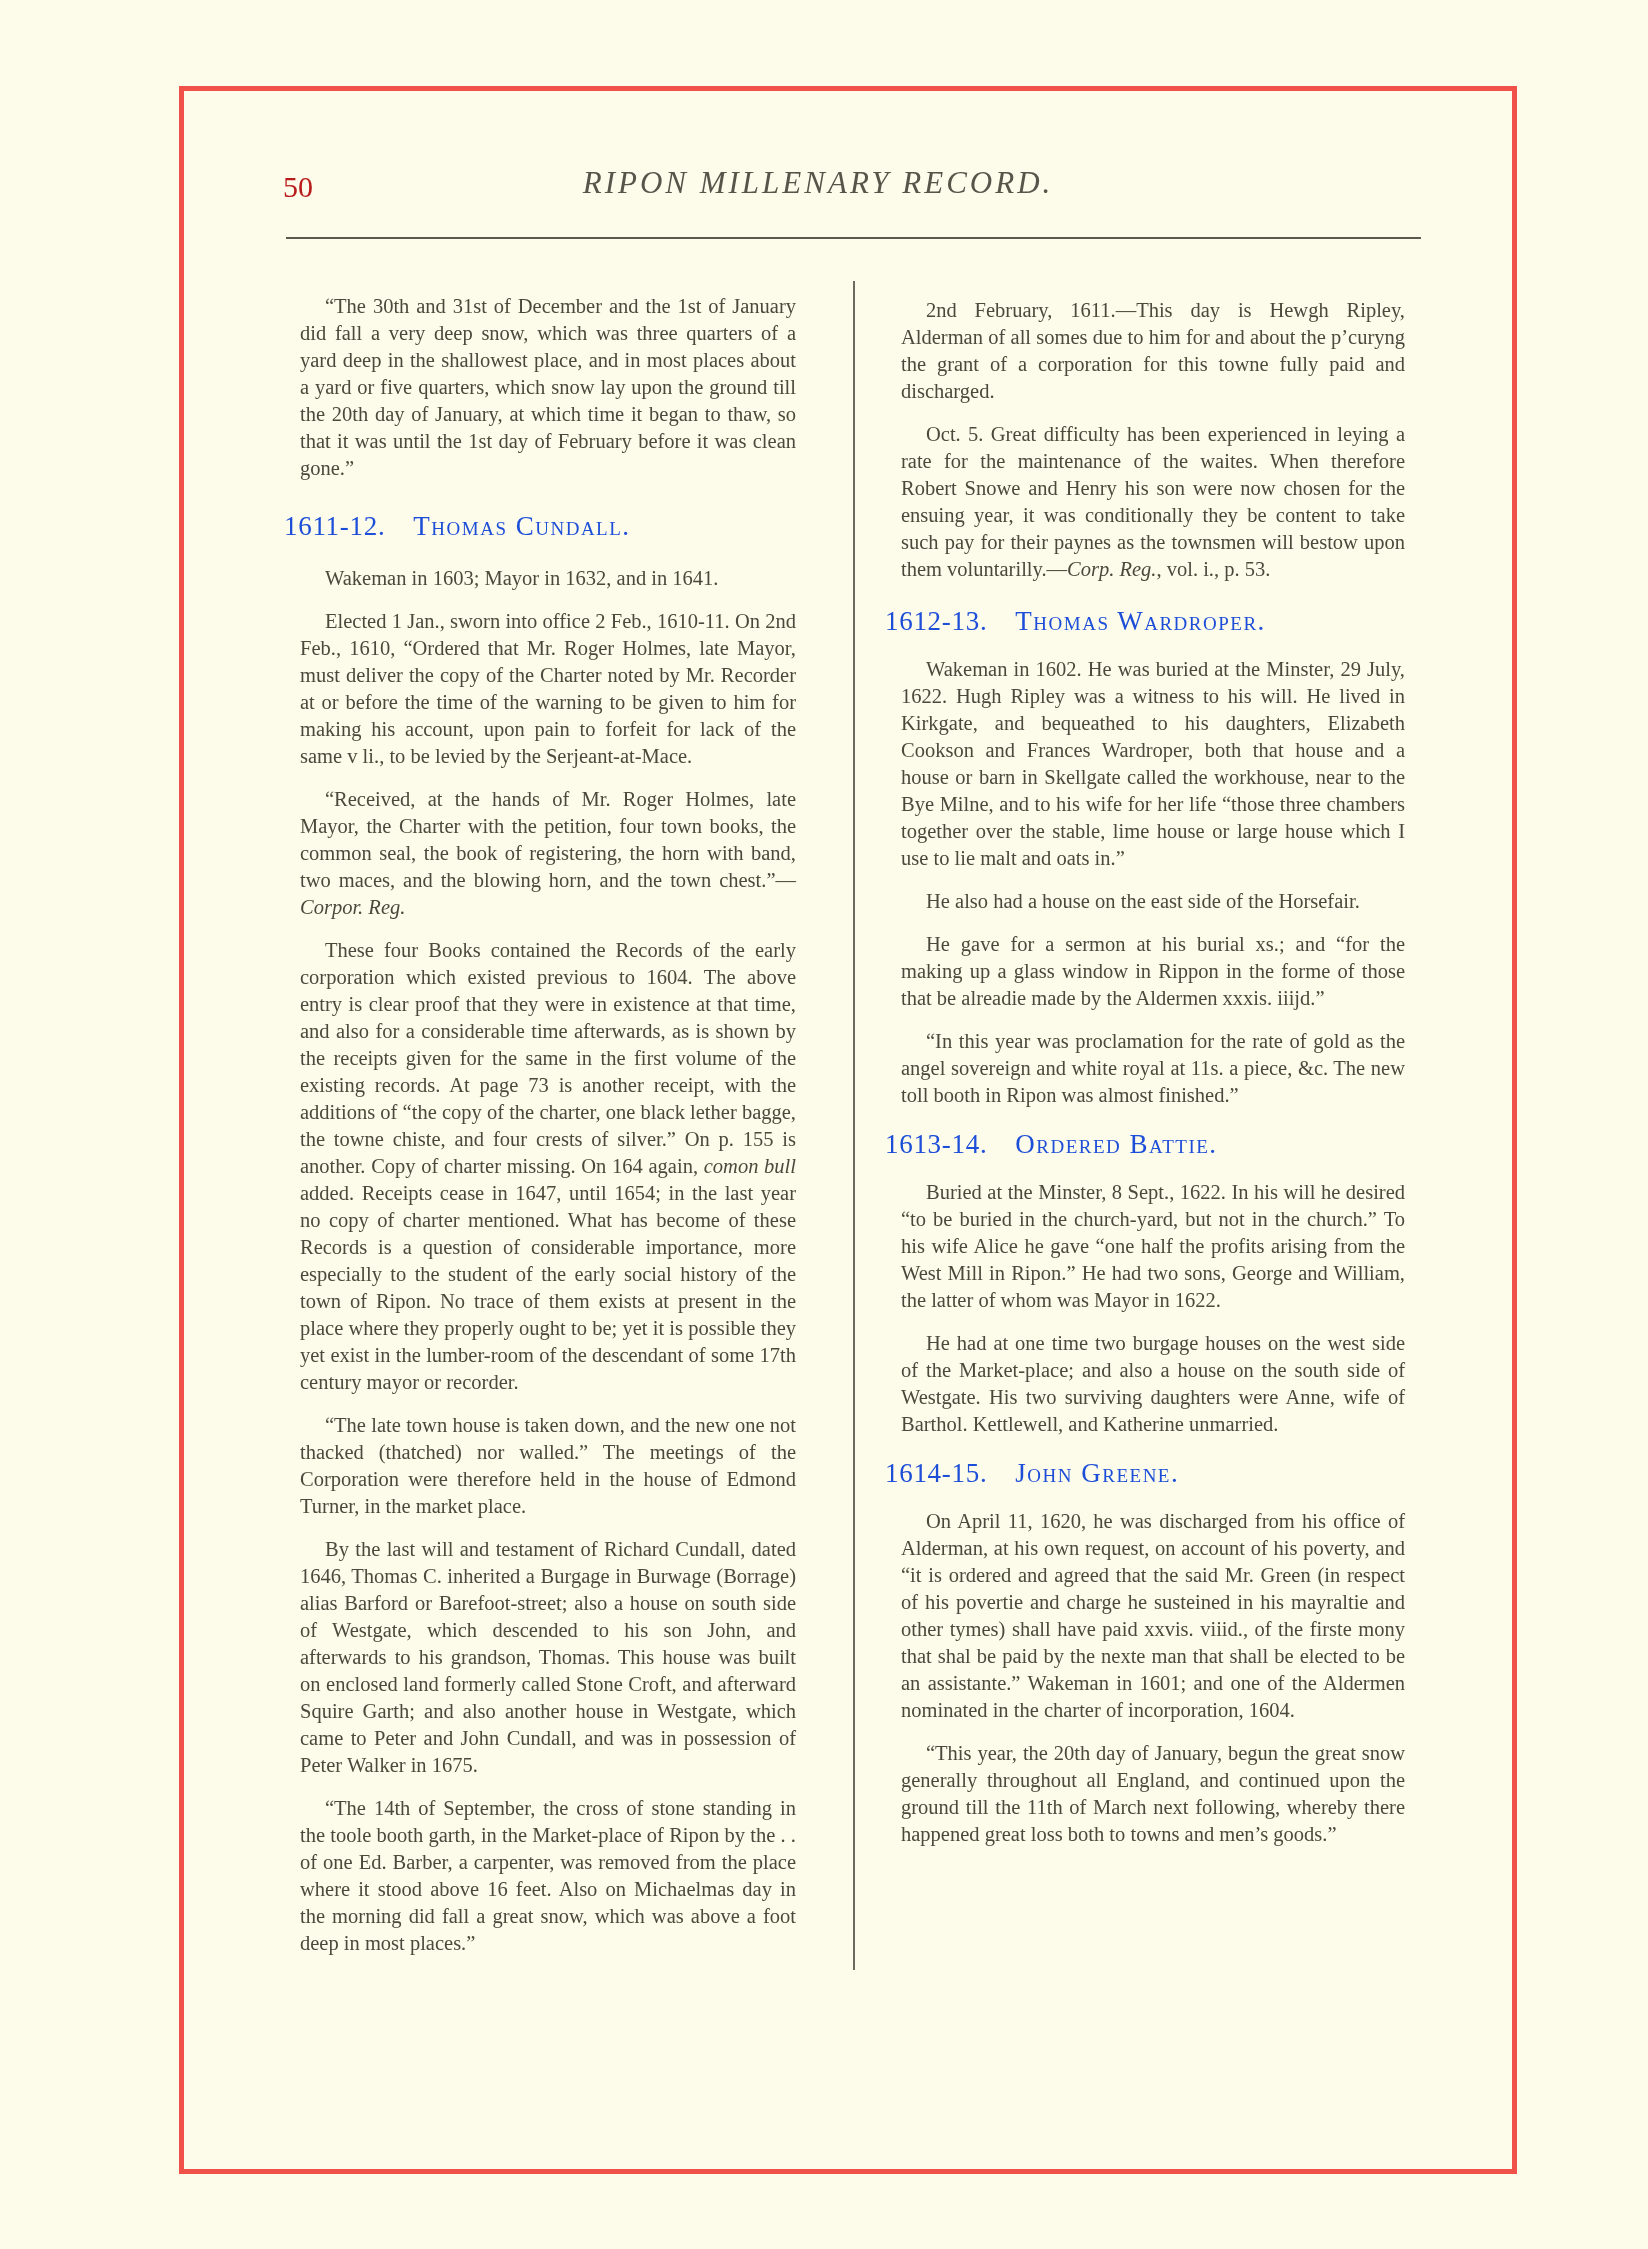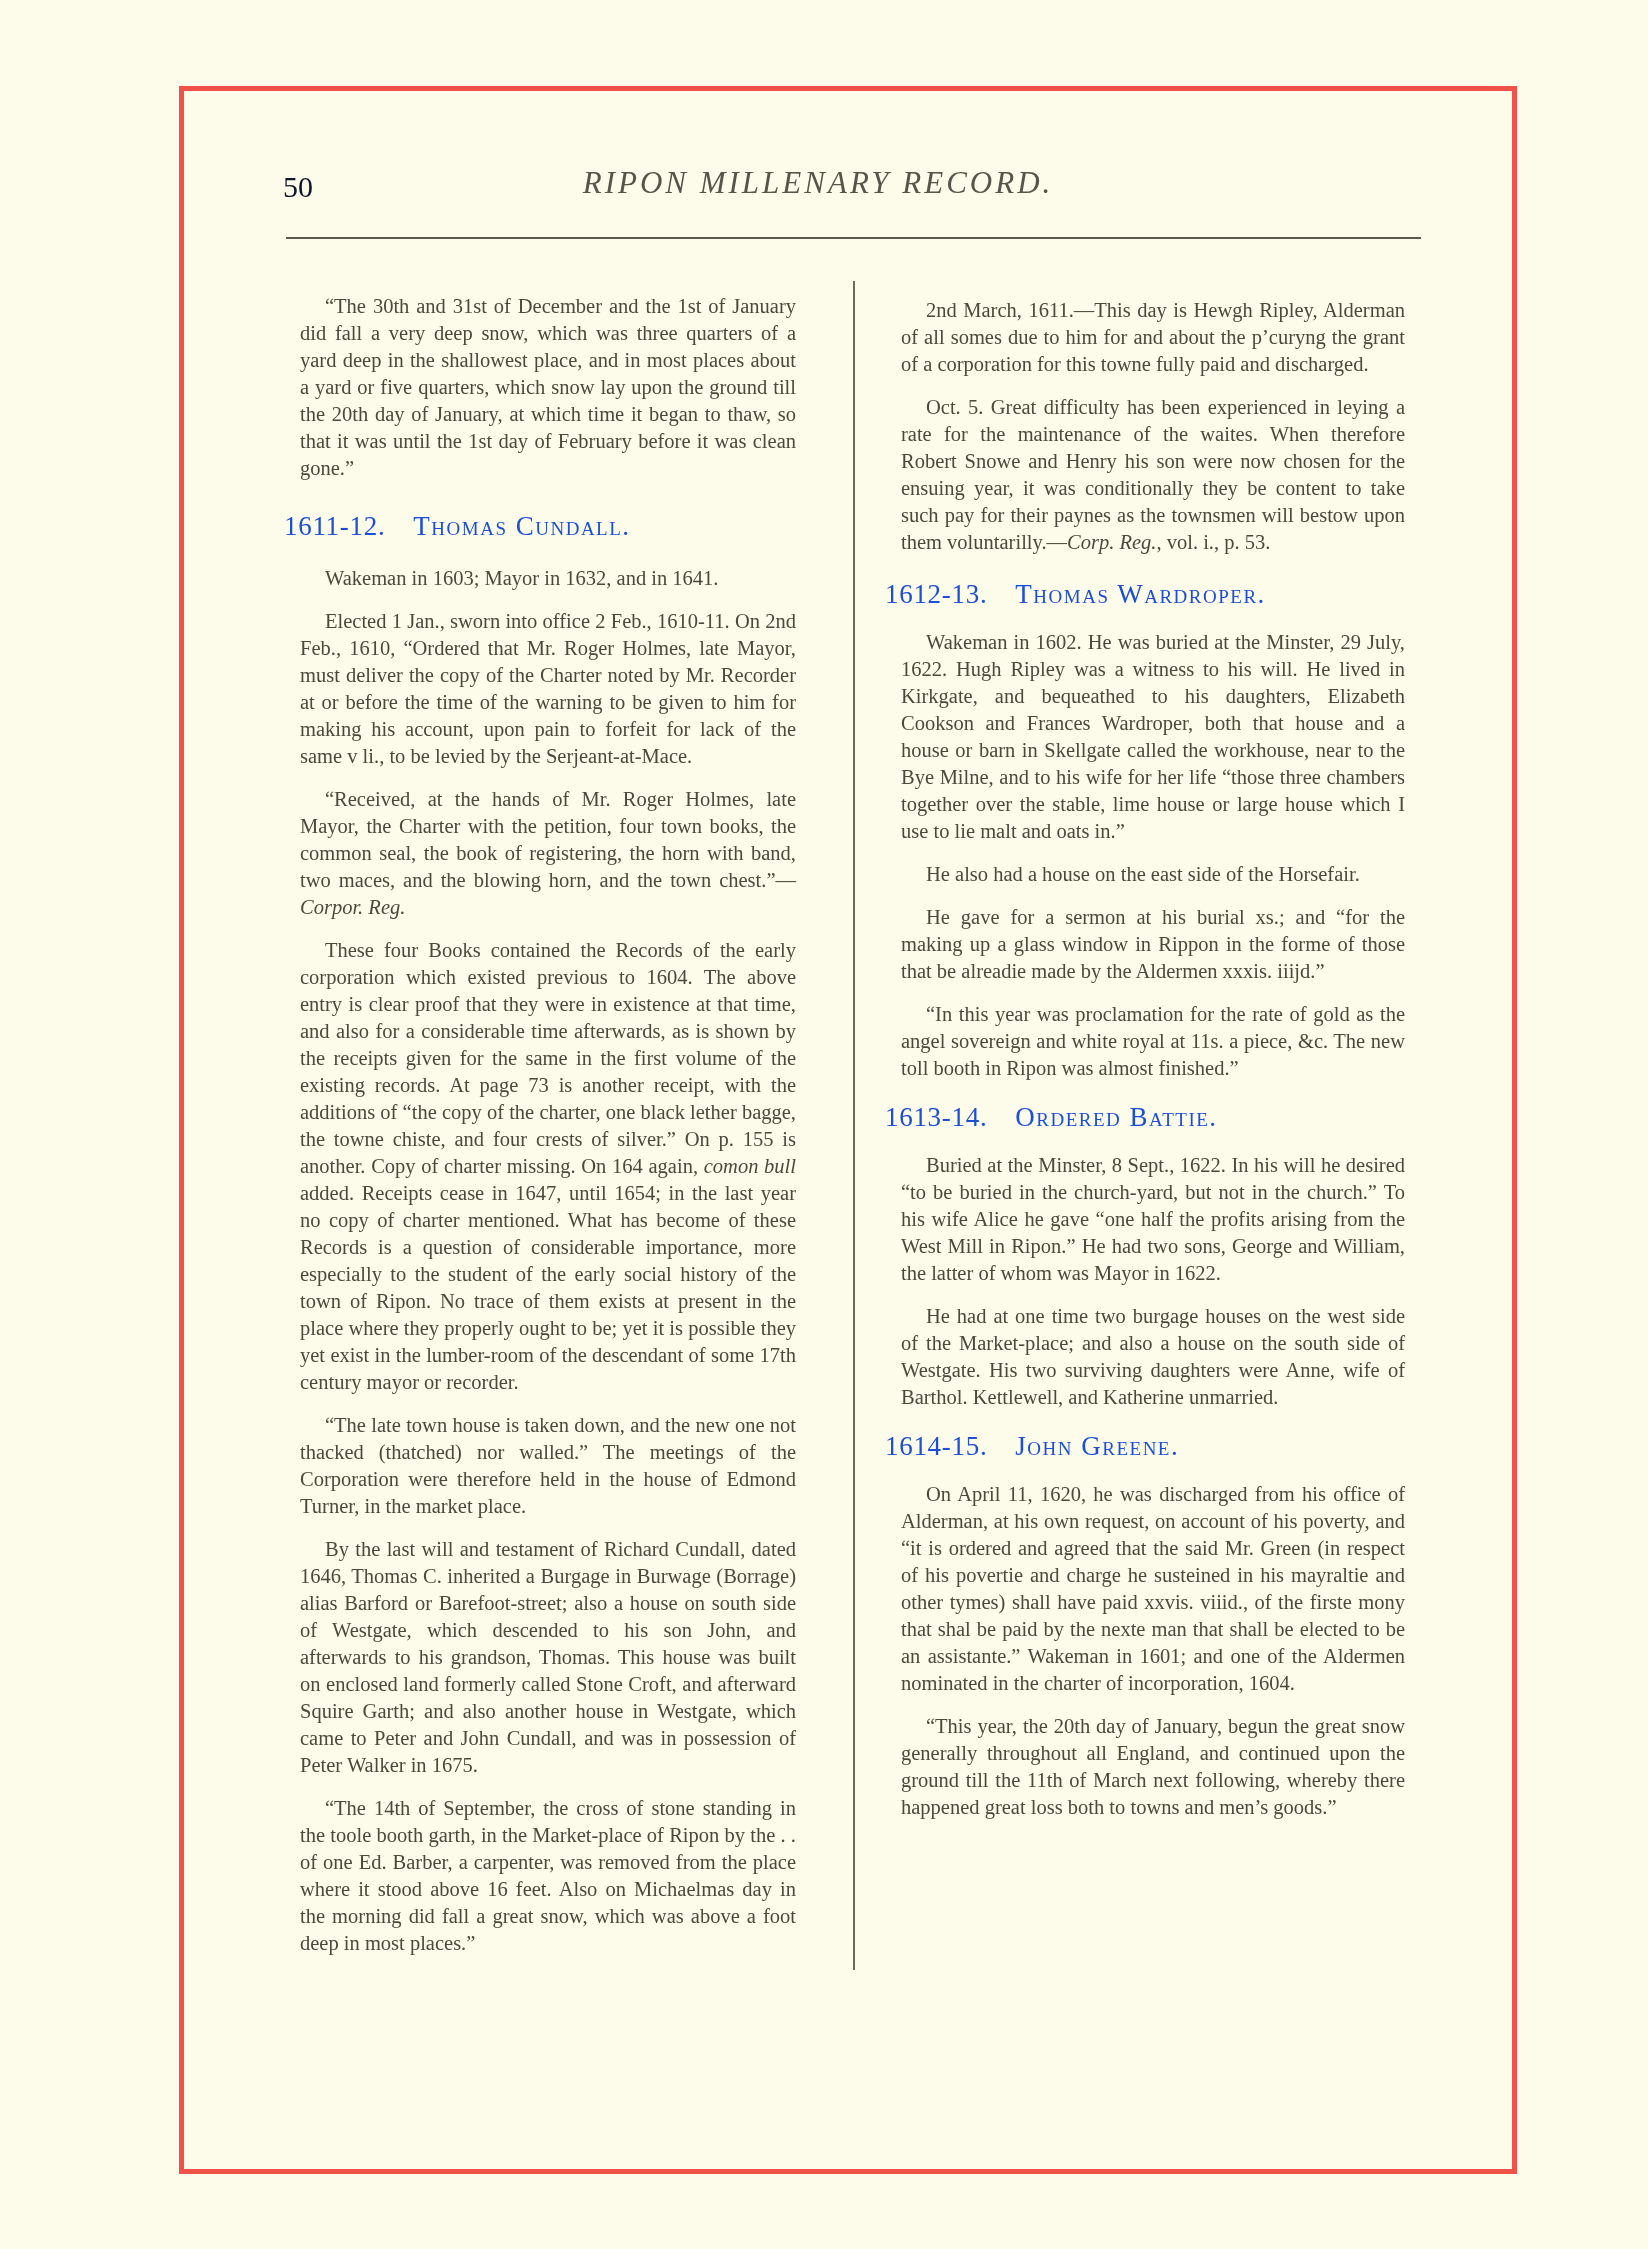--- a/index.html
+++ b/index.html
@@ -15,21 +15,21 @@
     position: absolute;
     left: 179px; top: 86px;
     width: 1338px; height: 2088px;
     border: 5.2px solid #f0524a;
     box-sizing: border-box;
   }
   .page-number {
     position: absolute;
     left: 283px; top: 170px;
     font-size: 30px;
-    color: #0f172a;
+    color: #b91c1c;
   }
   .running-head {
     position: absolute;
     left: 0; right: 12px; top: 165px;
     text-align: center;
     font-size: 31px;
     font-style: italic;
     letter-spacing: 3px;
     color: #55554a;
   }
@@ -89,21 +89,21 @@
   <p><span>“Received, at the hands of Mr. Roger Holmes, late Mayor, the Charter with the petition, four town books, the common seal, the book of registering, the horn with band, two maces, and the blowing horn, and the town chest.”—</span><em>Corpor. Reg.</em></p>
   <p><span>These four Books contained the Records of the early corporation which existed previous to 1604. The above entry is clear proof that they were in existence at that time, and also for a considerable time afterwards, as is shown by the receipts given for the same in the first volume of the existing records.  At page 73 is another receipt, with the additions of “the copy of the charter, one black lether bagge, the towne chiste, and four crests of silver.”  On p. 155 is another. Copy of charter missing.  On 164 again, </span><em>comon bull</em><span> added.  Receipts cease in 1647, until 1654; in the last year no copy of charter mentioned.  What has become of these Records is a question of considerable importance, more especially to the student of the early social history of the town of Ripon.  No trace of them exists at present in the place where they properly ought to be; yet it is possible they yet exist in the lumber-room of the descendant of some 17th century mayor or recorder.</span></p>
   <p>“The late town house is taken down, and the new one not thacked (thatched) nor walled.”  The meetings of the Corporation were therefore held in the house of Edmond Turner, in the market place.</p>
   <p>By the last will and testament of Richard Cundall, dated 1646, Thomas C. inherited a Burgage in Burwage (Borrage) alias Barford or Barefoot-street; also a house on south side of Westgate, which descended to his son John, and afterwards to his grandson, Thomas.  This house was built on enclosed land formerly called Stone Croft, and afterward Squire Garth; and also another house in Westgate, which came to Peter and John Cundall, and was in possession of Peter Walker in 1675.</p>
   <p>“The 14th of September, the cross of stone standing in the toole booth garth, in the Market-place of Ripon by the . .  of one Ed. Barber, a carpenter, was removed from the place where it stood above 16 feet. Also on Michaelmas day in the morning did fall a great snow, which was above a foot deep in most places.”</p>
 </div>
 
 <div class="col-divider"></div>
 
 <div class="column col-right">
-  <p>2nd March, 1611.—This day is Hewgh Ripley, Alderman of all somes due to him for and about the p’curyng the grant of a corporation for this towne fully paid and discharged.</p>
+  <p>2nd February, 1611.—This day is Hewgh Ripley, Alderman of all somes due to him for and about the p’curyng the grant of a corporation for this towne fully paid and discharged.</p>
   <p><span>Oct. 5.  Great difficulty has been experienced in leying a rate for the maintenance of the waites.  When therefore Robert Snowe and Henry his son were now chosen for the ensuing year, it was conditionally they be content to take such pay for their paynes as the townsmen will bestow upon them voluntarilly.—</span><em>Corp. Reg.</em><span>, vol. i., p. 53.</span></p>
 
   <div class="entry-heading first">
     <span class="year">1612-13.</span><span class="name">Thomas Wardroper.</span>
   </div>
   <p>Wakeman in 1602.  He was buried at the Minster, 29 July, 1622.  Hugh Ripley was a witness to his will.  He lived in Kirkgate, and bequeathed to his daughters, Elizabeth Cookson and Frances Wardroper, both that house and a house or barn in Skellgate called the workhouse, near to the Bye Milne, and to his wife for her life “those three chambers together over the stable, lime house or large house which I use to lie malt and oats in.”</p>
   <p>He also had a house on the east side of the Horsefair.</p>
   <p>He gave for a sermon at his burial xs.; and “for the making up a glass window in Rippon in the forme of those that be alreadie made by the Aldermen xxxis. iiijd.”</p>
   <p>“In this year was proclamation for the rate of gold as the angel sovereign and white royal at 11s. a piece, &amp;c.  The new toll booth in Ripon was almost finished.”</p>
 

